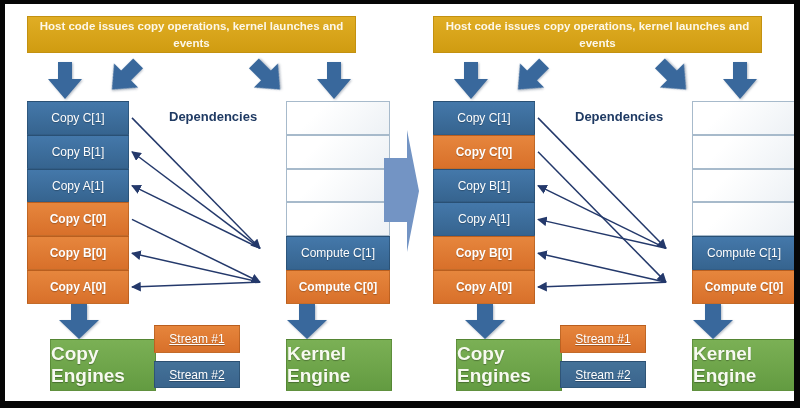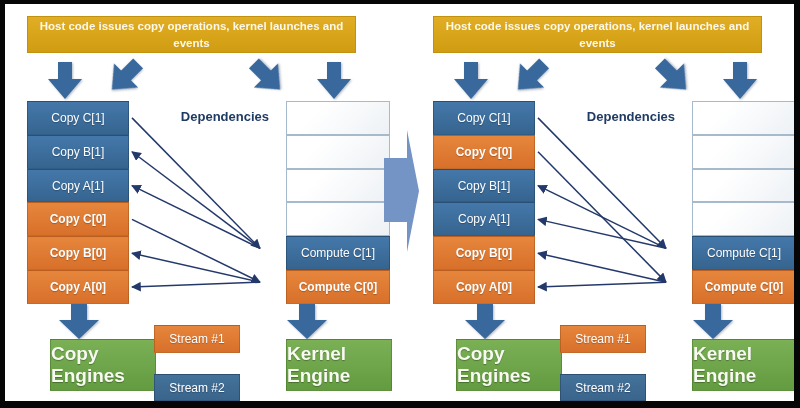--- a/index.html
+++ b/index.html
@@ -23,34 +23,34 @@
 
   .stack{position:absolute;top:101px;height:203px;display:flex;flex-direction:column;z-index:1;}
   .copy-stack{left:0;width:102px;}
   .kernel-stack{left:236px;width:104px;margin-left:23px;}
   .qrow{flex:1;display:flex;align-items:center;justify-content:center;box-sizing:border-box;
     font-size:12px;color:#fefefe;text-shadow:0 1px 1px rgba(0,0,0,0.25);}
   .qrow.stream2{background:linear-gradient(180deg,#4478aa,#36648f);border:1px solid rgba(16,42,66,0.35);}
   .qrow.stream1{background:linear-gradient(180deg,#e6863d,#d8702a);border:1px solid rgba(130,60,8,0.35);font-weight:bold;}
   .qrow.empty{background:linear-gradient(135deg,#ffffff 30%,#edf1f5);border:1px solid #a7bacb;}
 
-  .deps-label{position:absolute;left:142px;top:109px;width:100px;text-align:right;
+  .deps-label{position:absolute;left:142px;top:109px;width:100px;text-align:left;
     font-weight:bold;font-size:13px;color:#1f3a63;}
   .deps-svg{position:absolute;left:0;top:0;width:340px;height:408px;z-index:2;pointer-events:none;}
 
   .engine{position:absolute;top:339px;height:50px;display:flex;align-items:center;justify-content:center;
     background:linear-gradient(180deg,#7bb055,#639b41);border:1px solid rgba(60,100,30,0.4);
     color:#f7faf0;font-weight:bold;font-size:19px;text-shadow:0 1px 1px rgba(0,0,0,0.3);margin-left:23px;}
   .copy-engine{left:0;width:104px;}
   .kernel-engine{left:236px;width:104px;align-items:center;}
 
   .stream-tag{position:absolute;left:127px;width:86px;display:flex;align-items:center;justify-content:center;
-    color:#ffffff;font-size:12px;text-shadow:0 1px 1px rgba(0,0,0,0.25);box-sizing:border-box;}
+    color:#ffffff;font-size:12px;text-shadow:0 1px 1px rgba(0,0,0,0.25);box-sizing:border-box;text-decoration:underline;}
   .stream-tag.s1{top:325px;height:28px;background:linear-gradient(180deg,#e6853c,#d8702a);border:1px solid rgba(130,60,8,0.35);}
-  .stream-tag.s2{top:374px;height:27px;background:linear-gradient(180deg,#447299,#3a648c);border:1px solid rgba(16,42,66,0.35);}
+  .stream-tag.s2{top:361px;height:27px;background:linear-gradient(180deg,#447299,#3a648c);border:1px solid rgba(16,42,66,0.35);}
 
   .mid-arrow{position:absolute;left:381px;top:128px;z-index:3;}
   .mid-arrow polygon{fill:var(--transition-arrow,#7394c4);}
 </style>
 </head>
 <body>
 
 <div class="screen">
   <div class="frame"></div>
 

